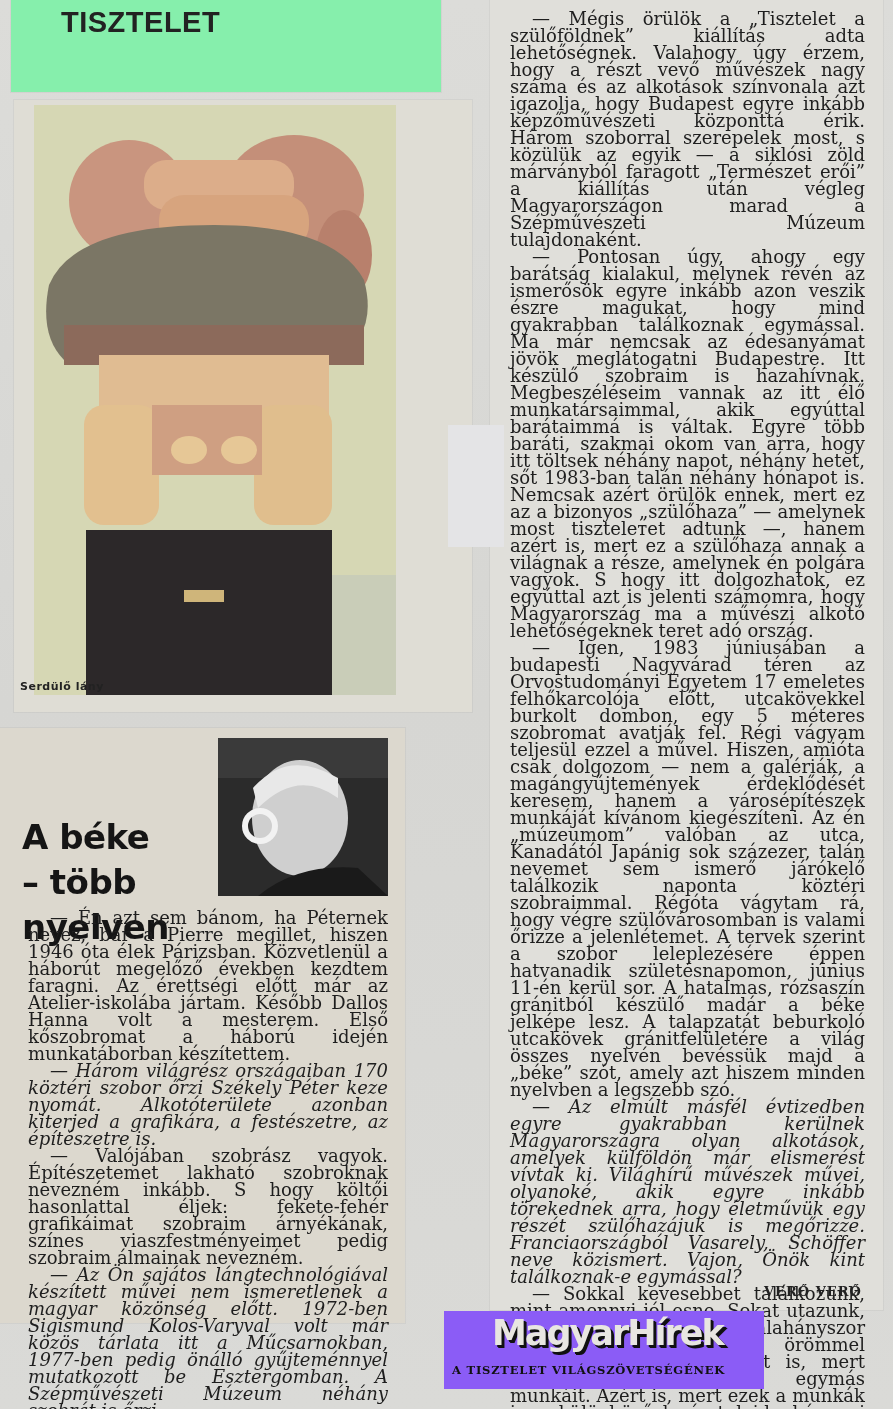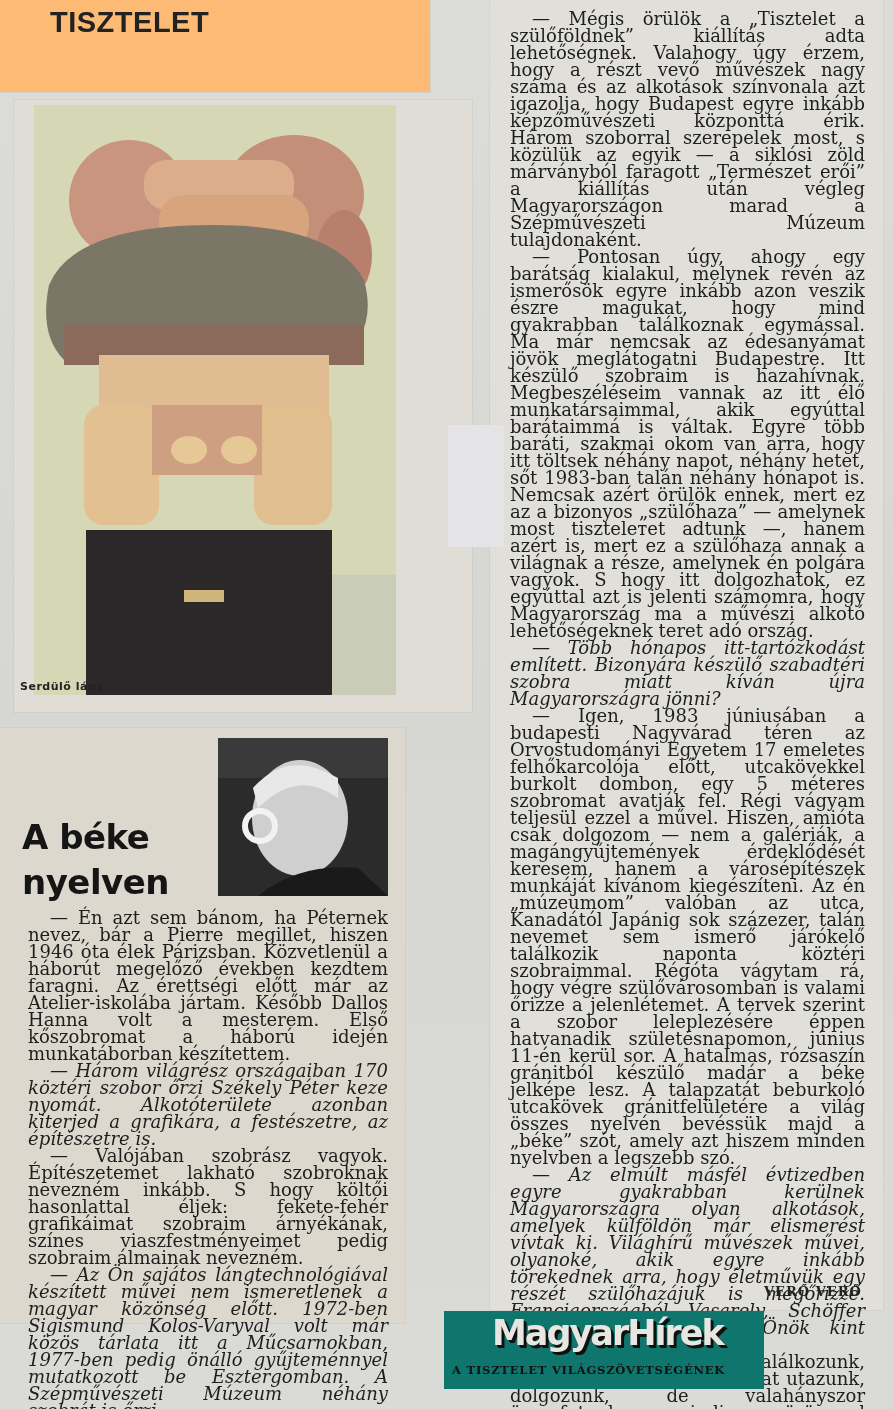--- a/index.html
+++ b/index.html
@@ -1,41 +1,41 @@
 <!DOCTYPE html>
 <html><head>
 <meta charset="utf-8">
 <style>
   html,body{margin:0;padding:0;}
   body{width:893px;height:1409px;position:relative;overflow:hidden;
     background:#d9d9d6;font-family:"DejaVu Serif",serif;color:#1e1e1e;}
   .board{position:absolute;inset:0;
     background:linear-gradient(180deg,#dcdcd9 0%,#d6d6d3 50%,#dadad7 100%);}
   .clip{position:absolute;background:#dedbd2;box-shadow:0 0 0 1px rgba(0,0,0,0.04);}
-  .title-clip{left:0;top:0;width:430px;height:92px;background:#fdba74;}
+  .title-clip{left:11px;top:0;width:430px;height:92px;background:#86efac;}
   .title-text{position:absolute;left:50px;top:2px;font-family:"Liberation Sans",sans-serif;
     font-weight:700;font-size:29px;line-height:41px;letter-spacing:0.5px;color:#222;}
   .photo-clip{left:14px;top:100px;width:458px;height:612px;background:#dfddd5;}
   .photo{position:absolute;left:20px;top:5px;width:362px;height:590px;background:#d8d8b6;overflow:hidden;}
   .caption{position:absolute;left:20px;top:680px;font-family:"DejaVu Sans",sans-serif;
     font-weight:700;font-size:11px;letter-spacing:0.5px;color:#222;}
   .left-clip{left:0;top:728px;width:405px;height:595px;background:#dcd8ce;}
   .headline{position:absolute;left:22px;top:775px;font-family:"DejaVu Sans",sans-serif;
     font-weight:700;font-size:34px;line-height:45px;color:#151515;letter-spacing:-0.5px;margin-top:40px;}
   .portrait{position:absolute;left:218px;top:738px;width:170px;height:158px;background:#2a2a2a;overflow:hidden;}
   .col{position:absolute;font-size:18px;line-height:17px;text-align:justify;hyphens:manual;}
   .col p{margin:0;text-indent:22px;}
   .col p.q{font-style:italic;}
   .left-col{left:28px;top:909px;width:360px;}
   .right-clip{left:490px;top:0;width:393px;height:1310px;background:#e0dfda;}
   .right-col{left:510px;top:10px;width:355px;}
   .patch{position:absolute;left:448px;top:425px;width:56px;height:122px;background:#e4e4e6;}
   .signature{position:absolute;left:764px;top:1284px;font-family:"DejaVu Serif",serif;
     font-weight:700;font-size:13px;letter-spacing:1px;color:#222;}
-  .masthead{position:absolute;left:444px;top:1311px;width:320px;height:78px;background:#0f766e;}
+  .masthead{position:absolute;left:444px;top:1311px;width:320px;height:78px;background:#8b5cf6;}
   .mast-title{position:absolute;left:48px;top:2px;font-family:"DejaVu Sans",sans-serif;
     font-weight:700;font-size:35px;letter-spacing:-2px;color:#e8e6e1;
     text-shadow:2px 2px 0 #111,3px 3px 0 #111;}
   .mast-sub{position:absolute;left:8px;top:52px;font-family:"DejaVu Serif",serif;
     font-weight:700;font-size:11.5px;letter-spacing:0.8px;color:#111;}
 </style>
 </head>
 <body>
 
 <div class="board"></div>
@@ -67,20 +67,21 @@
       <rect x="52" y="425" width="246" height="165" fill="#2c2829"></rect>
       <rect x="150" y="485" width="40" height="12" fill="#cfb57a"></rect>
     </svg>
   </div>
 </div>
 <div class="caption">Serdülő lány</div>
 
 <div class="clip left-clip"></div>
 <div class="headline">
   <div>A béke</div>
+  <div>– több</div>
   <div>nyelven</div>
 </div>
 <div class="portrait">
   <svg width="170" height="158" viewBox="0 0 170 158">
     <rect width="170" height="158" fill="#2b2b2b"></rect>
     <rect x="0" y="0" width="170" height="40" fill="#3a3a3a"></rect>
     <ellipse cx="82" cy="80" rx="48" ry="58" fill="#cfcfcf"></ellipse>
     <path d="M35 50 Q70 10 120 40 L120 60 Q80 30 40 70Z" fill="#e8e8e8"></path>
     <circle cx="42" cy="88" r="15" fill="none" stroke="#f2f2f2" stroke-width="6"></circle>
     <path d="M40 158 Q80 125 140 130 L170 158Z" fill="#1a1a1a"></path>
@@ -92,21 +93,20 @@
   <p class="q">— Három világrész országaiban 170 köztéri szobor őrzi Székely Péter keze nyomát. Alkotóterülete azonban kiterjed a grafikára, a festészetre, az építészetre is.</p>
   <p>— Valójában szobrász vagyok. Építészetemet lakható szobroknak nevezném inkább. S hogy költői hasonlattal éljek: fekete-fehér grafikáimat szobraim árnyékának, színes viaszfestményeimet pedig szobraim álmainak nevezném.</p>
   <p class="q">— Az Ön sajátos lángtechnológiával készített művei nem ismeretlenek a magyar közönség előtt. 1972-ben Sigismund Kolos-Varyval volt már közös tárlata itt a Műcsarnokban, 1977-ben pedig önálló gyűjteménnyel mutatkozott be Esztergomban. A Szépművészeti Múzeum néhány szobrát is őrzi.</p>
 </div>
 
 <div class="clip right-clip"></div>
 <div class="patch"></div>
 <div class="col right-col">
   <p>— Mégis örülök a „Tisztelet a szülőföldnek” kiállítás adta lehetőségnek. Valahogy úgy érzem, hogy a részt vevő művészek nagy száma és az alkotások színvonala azt igazolja, hogy Budapest egyre inkább képzőművészeti központtá érik. Három szoborral szerepelek most, s közülük az egyik — a siklósi zöld márványból faragott „Természet erői” a kiállítás után végleg Magyarországon marad a Szépművészeti Múzeum tulajdonaként.</p>
   <p>— Pontosan úgy, ahogy egy barátság kialakul, melynek révén az ismerősök egyre inkább azon veszik észre magukat, hogy mind gyakrabban találkoznak egymással. Ma már nemcsak az édesanyámat jövök meglátogatni Budapestre. Itt készülő szobraim is hazahívnak. Megbeszéléseim vannak az itt élő munkatársaimmal, akik egyúttal barátaimmá is váltak. Egyre több baráti, szakmai okom van arra, hogy itt töltsek néhány napot, néhány hetet, sőt 1983-ban talán néhány hónapot is. Nemcsak azért örülök ennek, mert ez az a bizonyos „szülőhaza” — amelynek most tisztelетet adtunk —, hanem azért is, mert ez a szülőhaza annak a világnak a része, amelynek én polgára vagyok. S hogy itt dolgozhatok, ez egyúttal azt is jelenti számomra, hogy Magyarország ma a művészi alkotó lehetőségeknek teret adó ország.</p>
-  <p class="q">— Több hónapos itt-tartózkodást említett. Bizonyára készülő szabadtéri szobra miatt kíván újra Magyarországra jönni?</p>
   <p>— Igen, 1983 júniusában a budapesti Nagyvárad téren az Orvostudományi Egyetem 17 emeletes felhőkarcolója előtt, utcakövekkel burkolt dombon, egy 5 méteres szobromat avatják fel. Régi vágyam teljesül ezzel a művel. Hiszen, amióta csak dolgozom — nem a galériák, a magángyűjtemények érdeklődését keresem, hanem a városépítészek munkáját kívánom kiegészíteni. Az én „múzeumom” valóban az utca, Kanadától Japánig sok százezer, talán nevemet sem ismerő járókelő találkozik naponta köztéri szobraimmal. Régóta vágytam rá, hogy végre szülővárosomban is valami őrizze a jelenlétemet. A tervek szerint a szobor leleplezésére éppen hatvanadik születésnapomon, június 11-én kerül sor. A hatalmas, rózsaszín gránitból készülő madár a béke jelképe lesz. A talapzatát beburkoló utcakövek gránitfelületére a világ összes nyelvén bevéssük majd a „béke” szót, amely azt hiszem minden nyelvben a legszebb szó.</p>
   <p class="q">— Az elmúlt másfél évtizedben egyre gyakrabban kerülnek Magyarországra olyan alkotások, amelyek külföldön már elismerést vívtak ki. Világhírű művészek művei, olyanoké, akik egyre inkább törekednek arra, hogy életművük egy részét szülőhazájuk is megőrizze. Franciaországból Vasarely, Schöffer neve közismert. Vajon, Önök kint találkoznak-e egymással?</p>
   <p>— Sokkal kevesebbet találkozunk, mint amennyi jól esne. Sokat utazunk, dolgozunk, de valahányszor összefutunk, mindig örömmel üdvözöljük egymást. Azért is, mert ismerjük és becsüljük egymás munkáit. Azért is, mert ezek a munkák igen különbözőek, és tulajdonképpeni egységünk épp ebben a különböző irányú kutatásban rejlik. S összeköt bennünket az a tudat is, hogy a vizuális művészet nyelve mellett egy közös nyelvünk is van: a magyar.</p>
 </div>
 <div class="signature">VERŐ VERŐ</div>
 
 <div class="masthead">
   <div class="mast-title">MagyarHírek</div>
   <div class="mast-sub">A TISZTELET VILÁGSZÖVETSÉGÉNEK</div>
 </div>

